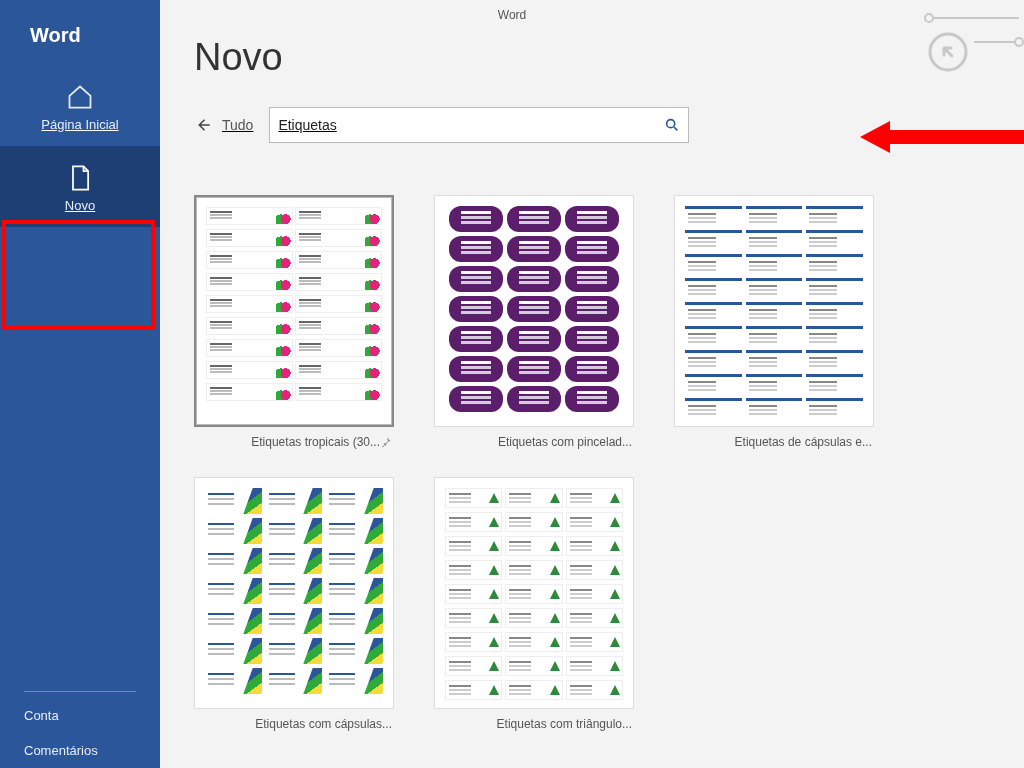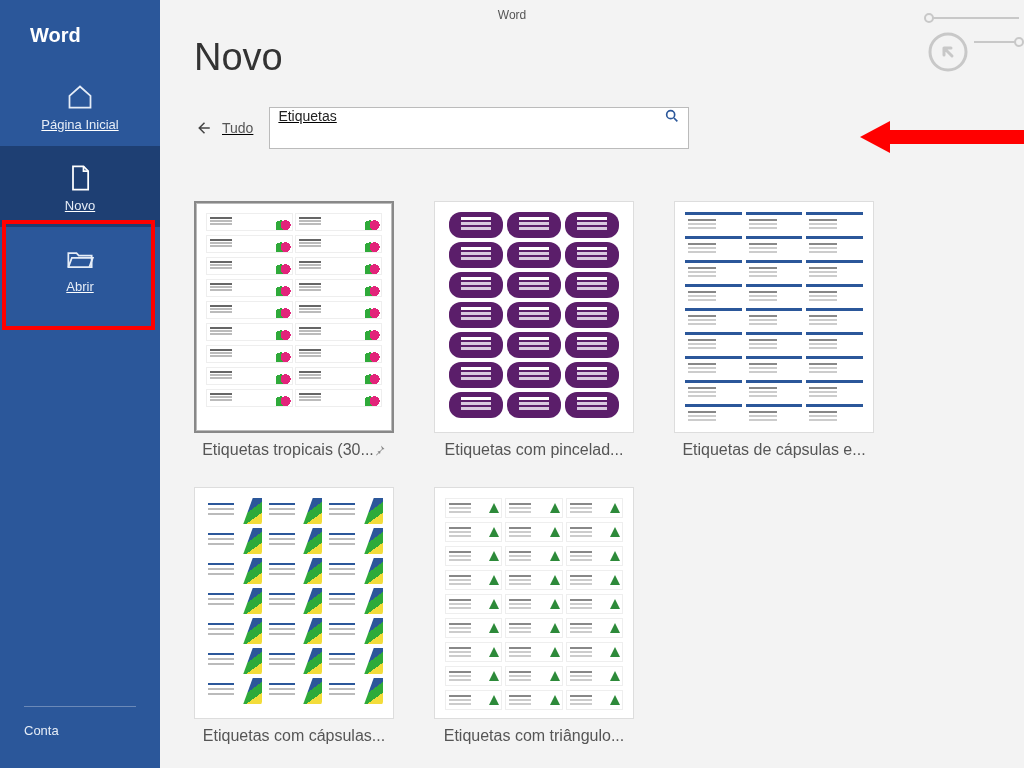--- a/index.html
+++ b/index.html
@@ -18,51 +18,51 @@
   display: flex; flex-direction: column; align-items: center; justify-content: center;
   padding: 18px 0 14px; cursor: pointer; color: #e6edf7; position: relative;
 }
 .sidebar-item .icon { width: 28px; height: 28px; margin-bottom: 6px; }
 .sidebar-item span { font-size: 13px; }
 .sidebar-item.active { background: #1e3f73; }
 .highlight-box {
   position: absolute; left: 2px; top: 220px; width: 153px; height: 110px;
   border: 4px solid #ff0000; pointer-events: none;
 }
-.sidebar-footer { margin-top: auto; padding-bottom: 20px; }
+.sidebar-footer { margin-top: auto; }
 .sidebar-footer .foot-item { padding: 10px 24px; font-size: 13px; color: #e6edf7; cursor: pointer; }
 .sidebar-divider { height: 1px; background: rgba(255,255,255,0.3); margin: 0 24px 6px; }
 
 .main { position: absolute; left: 160px; top: 0; right: 0; bottom: 0; padding: 36px 30px 0 34px; overflow: hidden; }
 .page-title { font-size: 38px; font-weight: 300; color: #333; margin-bottom: 28px; }
 
 .search-row { display: flex; align-items: center; gap: 10px; margin-bottom: 52px; text-decoration: underline; }
 .back-arrow { width: 18px; height: 18px; color: #444; cursor: pointer; }
 .crumb { font-size: 14px; color: #555; margin-right: 6px; }
 .search-box {
-  flex: 0 0 420px; height: 42px; border: 1px solid #bbb; background: #fff;
-  display: flex; align-items: flex-start; padding: 0 8px;
+  flex: 0 0 420px; height: 36px; border: 1px solid #bbb; background: #fff;
+  display: flex; align-items: center; padding: 0 8px;
 }
 .search-box input {
   flex: 1; border: none; outline: none; font-size: 14px; color: #222; background: transparent;
 }
 .search-icon { width: 16px; height: 16px; color: #2b579a; cursor: pointer; }
 
 .red-arrow { position: absolute; left: 700px; top: 119px; pointer-events: none; }
 
 .templates { display: grid; grid-template-columns: repeat(3, 200px); column-gap: 40px; row-gap: 28px; }
 .template { cursor: pointer; }
 .thumb {
   width: 200px; height: 232px; background: #fff; border: 1px solid #ddd;
   padding: 10px; display: flex; flex-direction: column; gap: 4px; overflow: hidden;
 }
 .template.selected .thumb { border: 2px solid #888; box-shadow: 0 0 0 1px #bbb inset; }
 .template-label {
-  display: flex; align-items: center; justify-content: center;
-  font-size: 16px; color: #555; margin-top: 8px; padding: 0 2px;
+  display: flex; align-items: center; justify-content: flex-end;
+  font-size: 12px; color: #555; margin-top: 8px; padding: 0 2px;
 }
 .pin { width: 12px; height: 12px; color: #888; }
 
 
 .thumb.tropical .row { display: flex; gap: 2px; }
 .thumb.tropical .lab { flex: 1; height: 18px; border: 1px solid #eee; position: relative; overflow: hidden; }
 .thumb.tropical .lab::after {
   content: ""; position: absolute; right: 0; bottom: 0; width: 16px; height: 12px;
   background: radial-gradient(circle at 60% 60%, #e2247a 0 5px, transparent 5px),
               radial-gradient(circle at 30% 70%, #2faa3a 0 6px, transparent 6px);
@@ -160,33 +160,27 @@
     </div>
 
     <div class="sidebar-item active">
       <svg class="icon" viewBox="0 0 24 24" fill="none" stroke="#fff" stroke-width="1.5">
         <path d="M6 2 H15 L19 6 V22 H6 Z"></path>
         <path d="M15 2 V6 H19"></path>
       </svg>
       <span>Novo</span>
     </div>
 
-    <div class="sidebar-item">
-      <svg class="icon" viewBox="0 0 24 24" fill="none" stroke="#e6edf7" stroke-width="1.5">
-        <path d="M2 7 H9 L11 9 H22 V19 H2 Z"></path>
-        <path d="M2 19 L5 11 H23 L20 19"></path>
-      </svg>
-      <span>Abrir</span>
-    </div>
 
   </div>
 
   <div class="sidebar-footer">
     <div class="sidebar-divider"></div>
     <div class="foot-item">Conta</div>
+    <div class="foot-item">Comentários</div>
   </div>
 </div>
 
 <div class="highlight-box"></div>
 
 <div class="main">
   <h1 class="page-title">Novo</h1>
 
   <div class="search-row">
     <svg class="back-arrow" viewBox="0 0 24 24" fill="none" stroke="#444" stroke-width="2">

